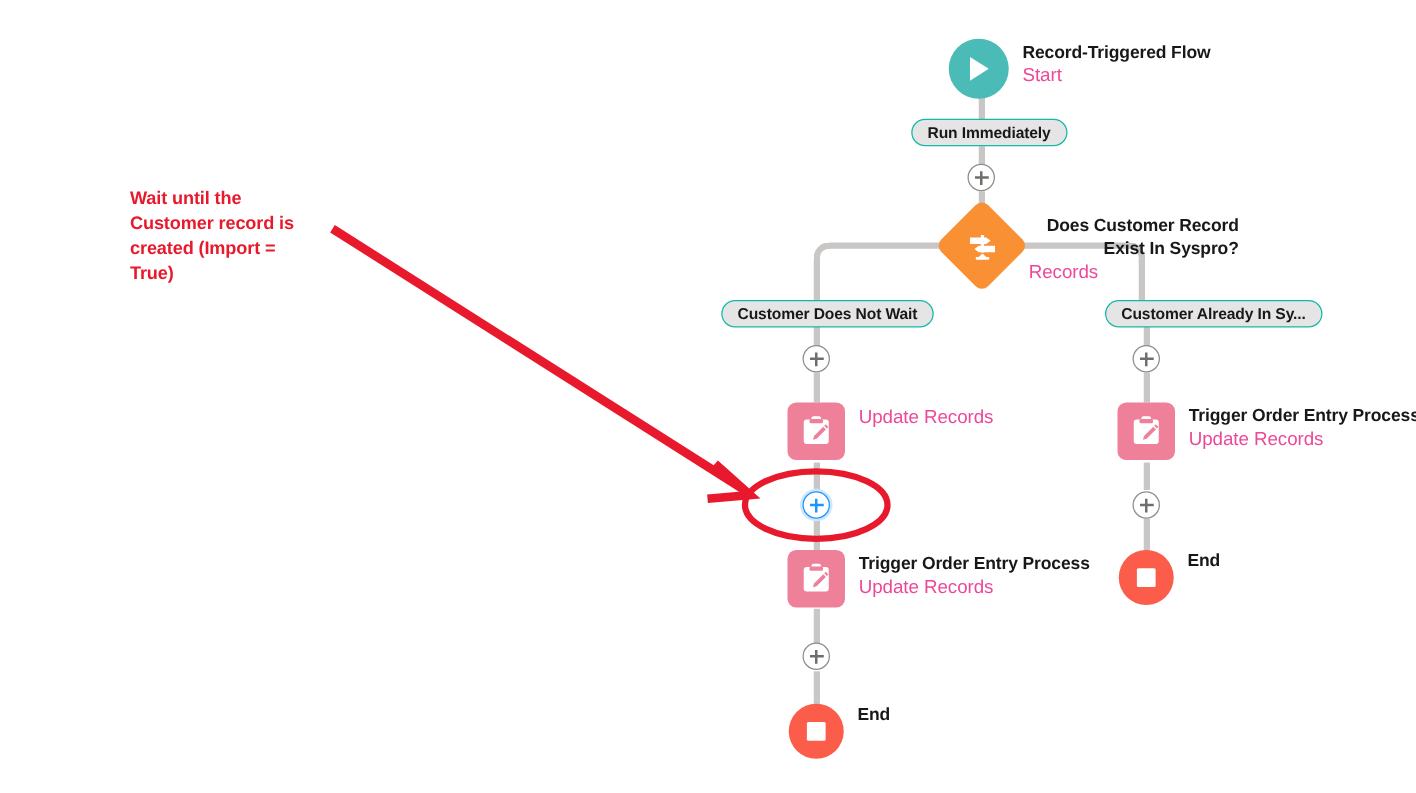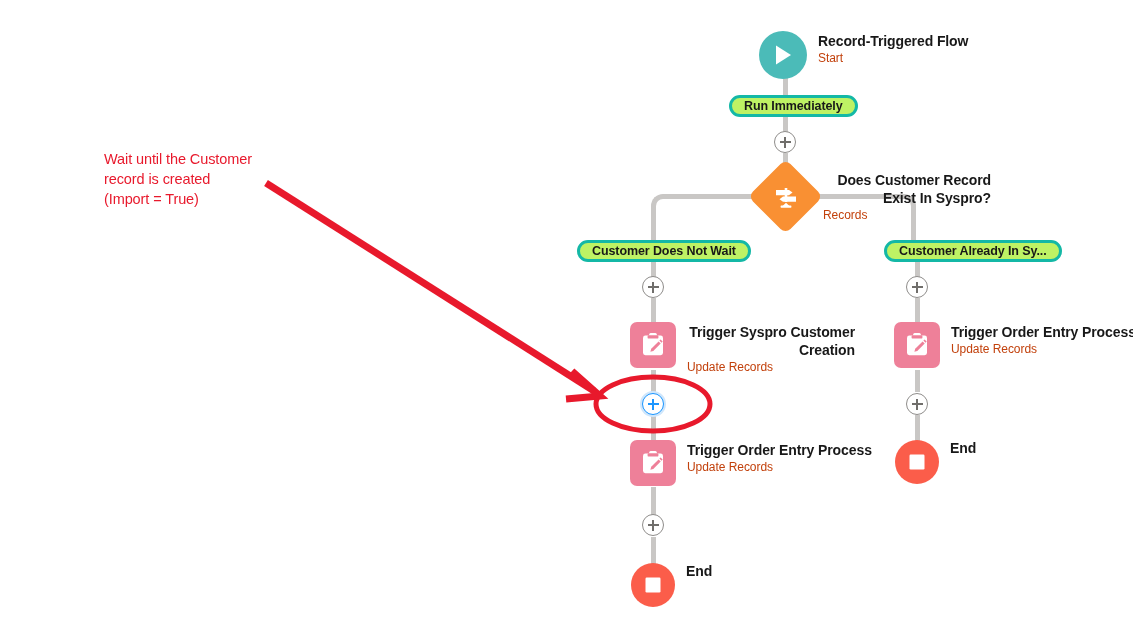--- a/index.html
+++ b/index.html
@@ -97,37 +97,37 @@
     white-space: nowrap;
   }
   .lbl-title {
     font-size: 14px;
     font-weight: bold;
     color: #181818;
     letter-spacing: -0.1px;
     text-align: right;
   }
   .lbl-sub {
-    font-size: 12px;
-    color: #c2410c;
+    font-size: 15px;
+    color: #ec4899;
     letter-spacing: -0.05px;
   }
   .labels.wrap { white-space: normal; width: 168px; }
 
   
   .pill {
     position: absolute;
     height: 22px;
     display: flex;
     align-items: center;
     justify-content: center;
     padding: 0 12px;
-    border: 3px solid #14b8a6;
+    border: 1px solid #14b8a6;
     border-radius: 12px;
-    background: #bef264;
+    background: #e5e5e5;
     font-size: 12.5px;
     color: #181818;
     font-weight: bold;
     letter-spacing: -0.1px;
     white-space: nowrap;
     box-sizing: border-box;
   }
 
   
   .plus {
@@ -152,21 +152,21 @@
   }
   .plus .bar-h { width: 11px; height: 1.7px; }
   .plus .bar-v { width: 1.7px; height: 11px; }
   .plus.focused .bar-h, .plus.focused .bar-v { background: #1b96ff; }
 
   
   .annotation {
     position: absolute;
     color: #e8192c;
     font-size: 14.5px;
-    font-weight: normal;
+    font-weight: bold;
     line-height: 1.37;
     width: 150px;
     letter-spacing: -0.1px;
   }
 
   #overlay {
     position: absolute;
     inset: 0;
     pointer-events: none;
   }
@@ -261,21 +261,20 @@
     <div class="shape square-pink">
       <svg width="26" height="26" viewBox="0 0 26 26">
         <rect x="3" y="3.6" width="20" height="19.6" rx="2.4" fill="#ffffff"></rect>
         <rect x="9.2" y="1" width="7.6" height="4.6" rx="1.5" fill="#ffffff"></rect>
         <rect x="7.6" y="3.2" width="10.8" height="3.4" rx="1.2" fill="#ee8099"></rect>
         <path d="M18.6 9.4 l2.1 2.1 -7.4 7.4 -2.9 0.8 0.8 -2.9 Z" fill="#ee8099"></path>
         <path d="M19.4 8.6 l1.2 -1.2 2.1 2.1 -1.2 1.2 Z" fill="#ee8099"></path>
       </svg>
     </div>
     <div class="labels wrap">
-      <div class="lbl-title">Trigger Syspro Customer Creation</div>
       <div class="lbl-sub">Update Records</div>
     </div>
   </div>
 
   <div class="plus focused" style="left:642px; top:393px;">
     <span class="bar-h"></span>
     <span class="bar-v"></span>
   </div>
 
   <div class="node" style="left:630px; top:440px;">

